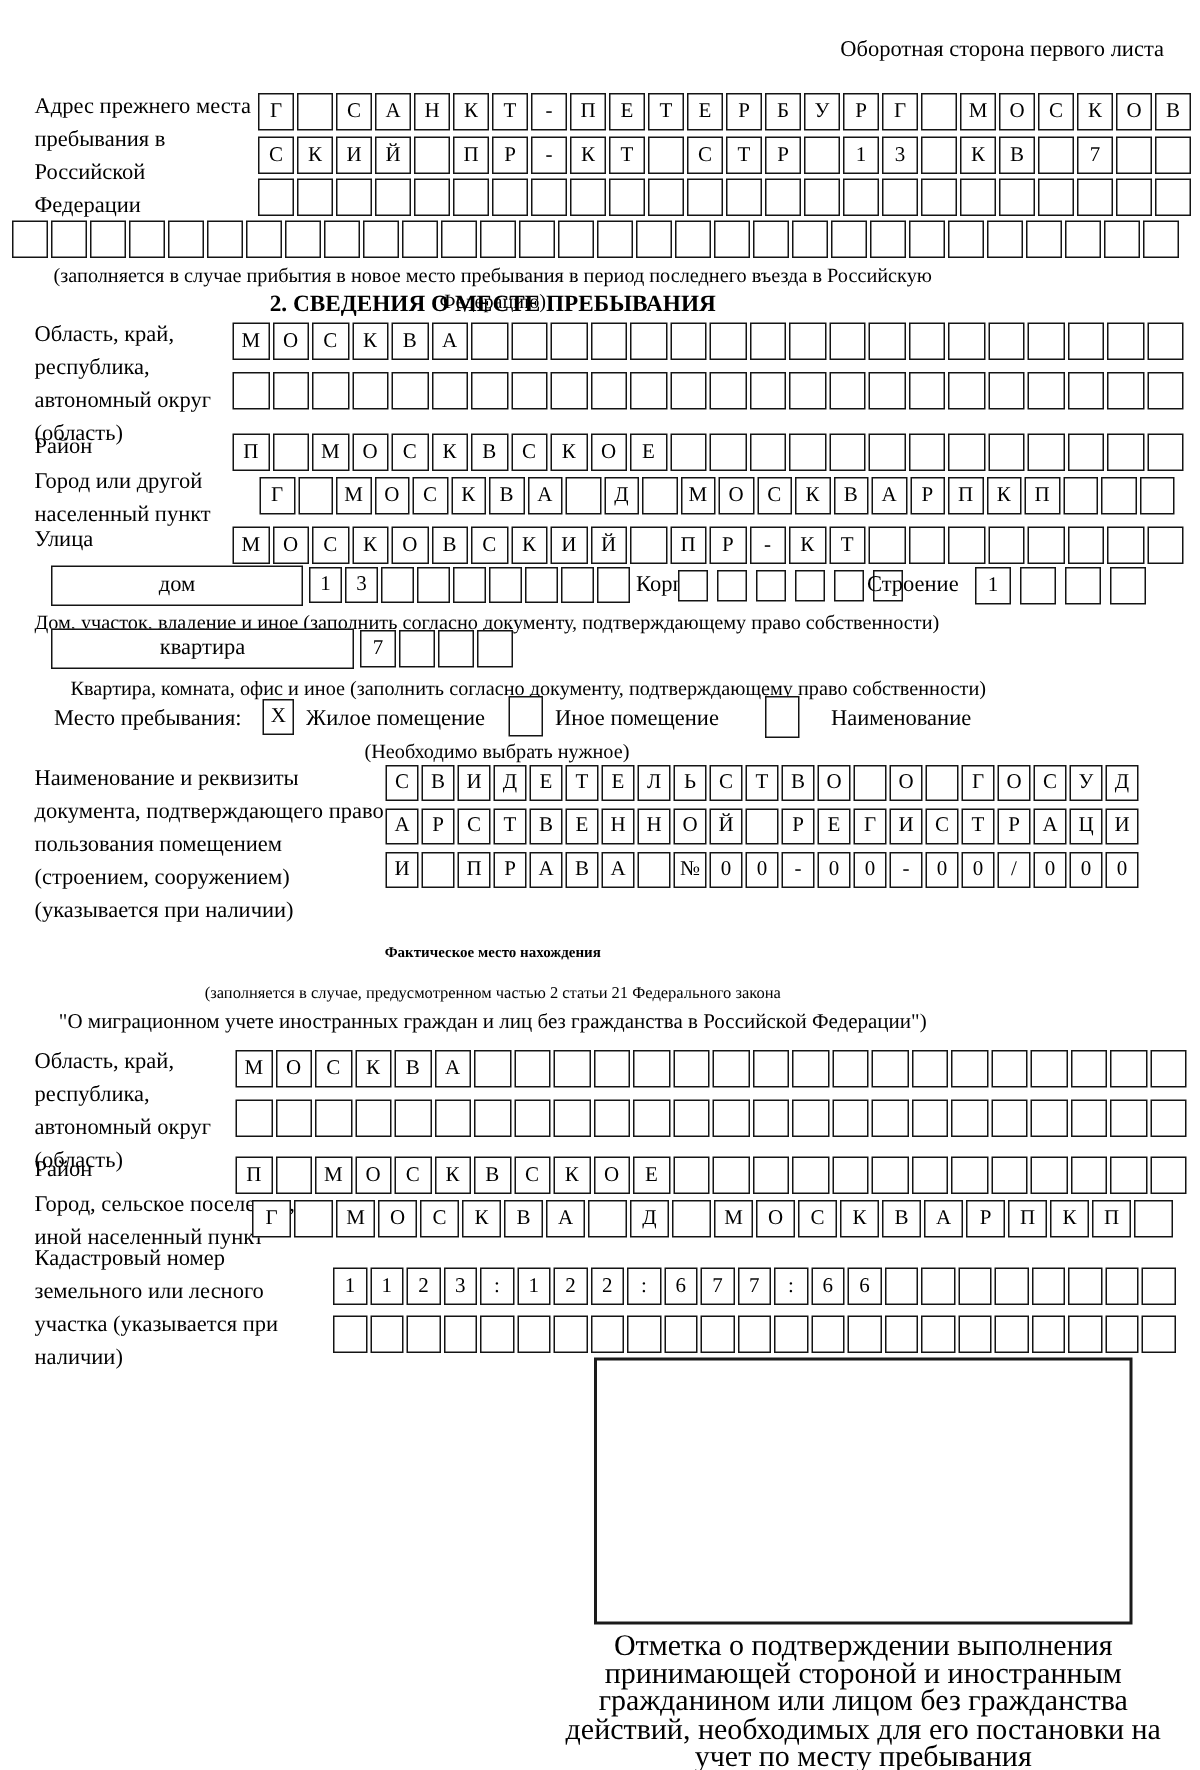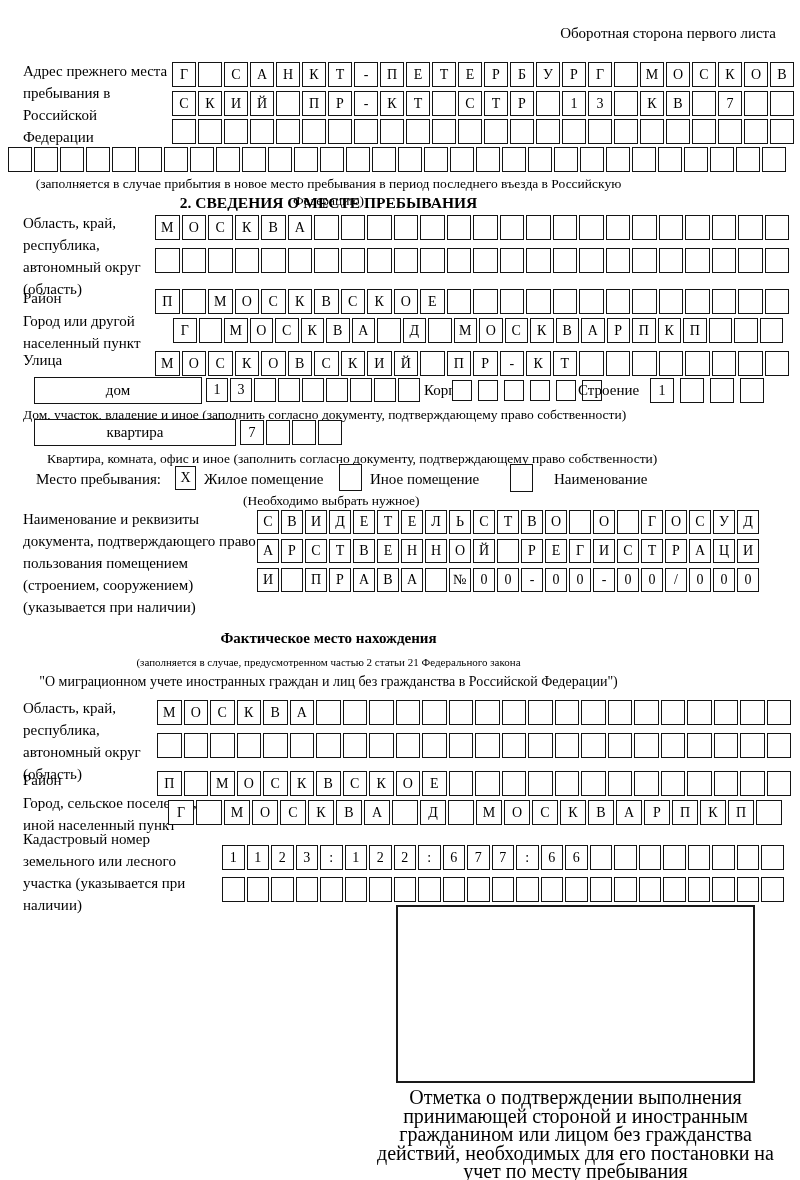--- a/index.html
+++ b/index.html
@@ -421,21 +421,21 @@
       <span class="cell">0</span>
       <span class="cell">-</span>
       <span class="cell">0</span>
       <span class="cell">0</span>
       <span class="cell">/</span>
       <span class="cell">0</span>
       <span class="cell">0</span>
       <span class="cell">0</span>
     </div>
 
-  <div class="abs heading note-center" style="top:630px;font-size:15px;">Фактическое место нахождения</div>
+  <div class="abs heading note-center" style="top:630px;font-size:10px;">Фактическое место нахождения</div>
   <div class="abs note-center" style="top:656px;font-size:11px;">(заполняется в случае, предусмотренном частью 2 статьи 21 Федерального закона</div>
   <div class="abs note-center" style="top:674px;font-size:14px;">"О миграционном учете иностранных граждан и лиц без гражданства в Российской Федерации")</div>
 
   <div class="abs label" style="left:23px;top:697px;width:140px;">Область, край, республика, автономный округ (область)</div>
   <div class="abs boxrow c245" style="left:157px;top:700px;">
       <span class="cell">М</span>
       <span class="cell">О</span>
       <span class="cell">С</span>
       <span class="cell">К</span>
       <span class="cell">В</span>

